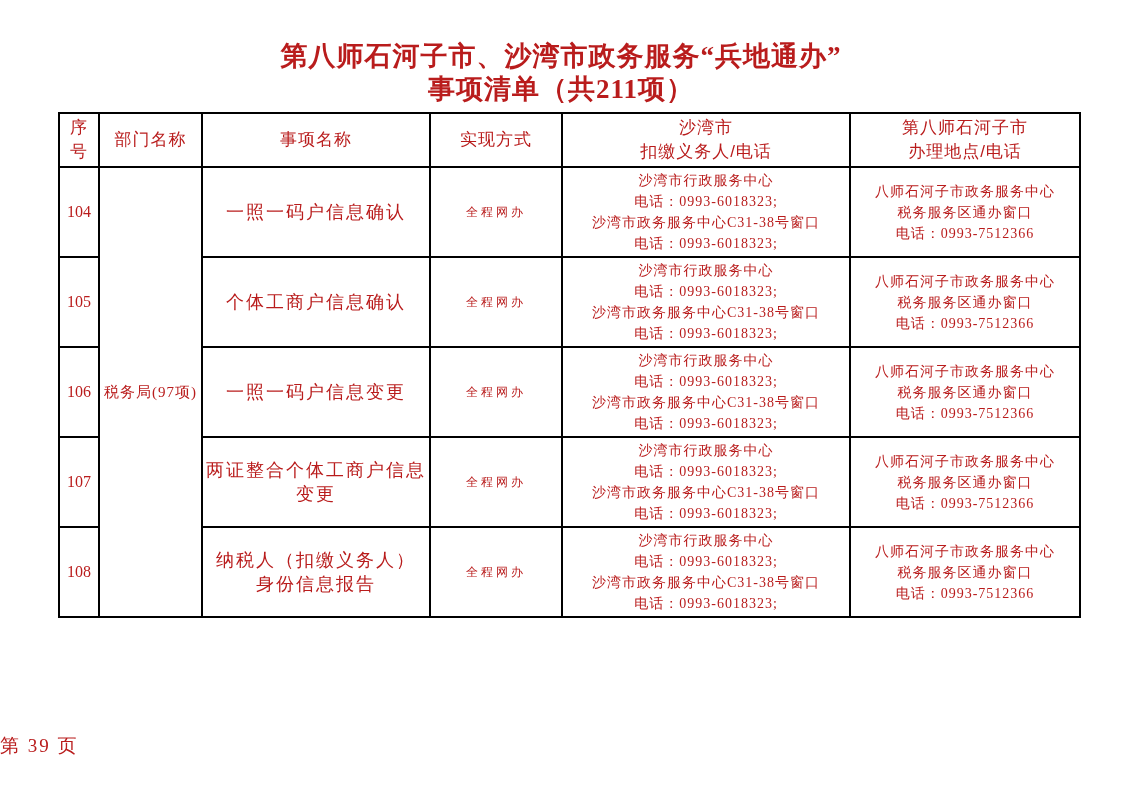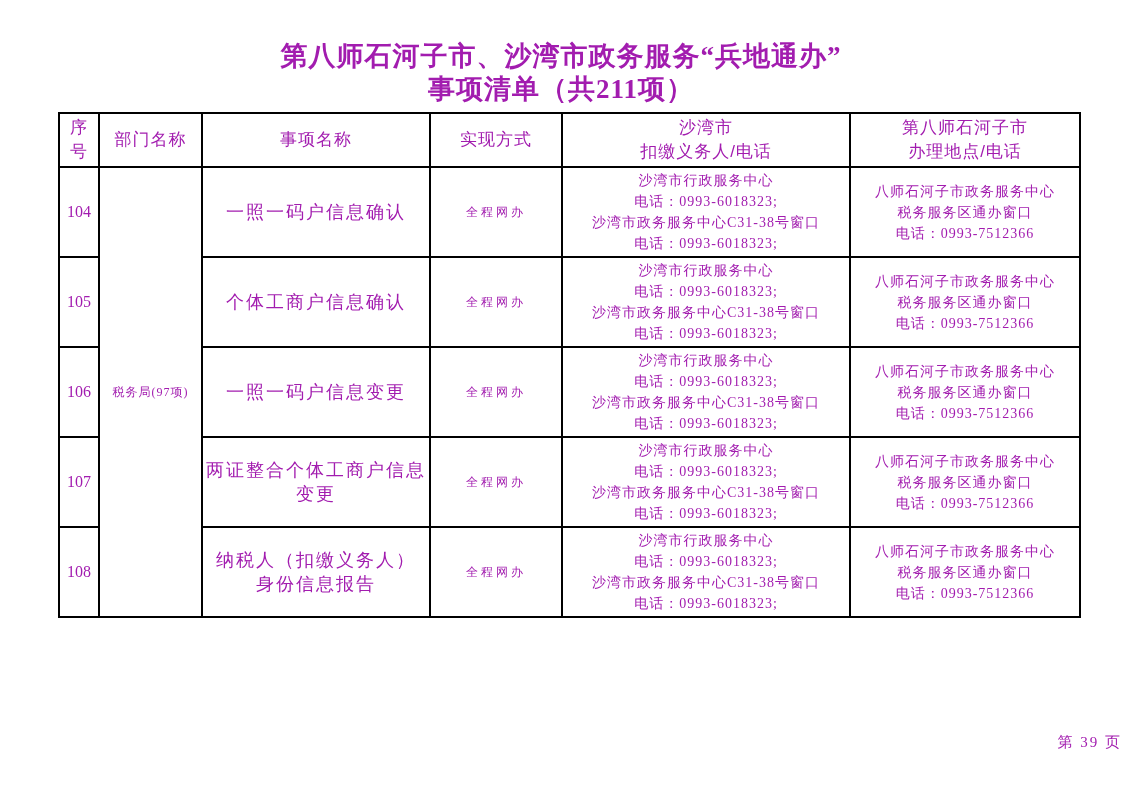--- a/index.html
+++ b/index.html
@@ -1,21 +1,21 @@
 <!DOCTYPE html>
 <html><head>
 <meta charset="utf-8">
 <style>
   * { margin:0; padding:0; box-sizing:border-box; }
   html,body { background:#e8e8e8; }
   .page {
     position:relative;
     width:1122px; height:793px;
     background:#ffffff;
-    color:#a21caf;
+    color:#b91c1c;
     font-family:"Liberation Serif","DejaVu Serif",serif;
     overflow:hidden;
     margin:0 auto;
   }
   .title-block {
     position:absolute;
     top:40px; left:0; width:100%;
     text-align:center;
   }
   .title-line {
@@ -53,21 +53,21 @@
     letter-spacing:1px;
     line-height:24px;
     white-space:pre-line;
   }
   td.num {
     font-size:16px;
     letter-spacing:0;
     margin-top:24px;
   }
   td.dept {
-    font-size:12px;
+    font-size:15px;
     letter-spacing:1px;
   }
   td.item {
     font-size:18px;
     letter-spacing:2px;
     line-height:24px;
     white-space:pre-line;
   }
   td.method {
     font-size:12px;
@@ -75,24 +75,23 @@
   }
   td.loc {
     font-size:14px;
     letter-spacing:1px;
     line-height:21px;
     white-space:pre-line;
   }
   .footer {
     position:absolute;
     top:733px; left:0; width:100%;
-    text-align:right;
-    font-size:15px;
+    text-align:left;
+    font-size:19px;
     letter-spacing:2px;
-    padding-left:28px;
   }
 </style>
 </head>
 <body>
 
 <div class="page">
 
   <div class="title-block">
     <div class="title-line">第八师石河子市、沙湾市政务服务“兵地通办”</div>
     <div class="title-line">事项清单（共211项）</div>

